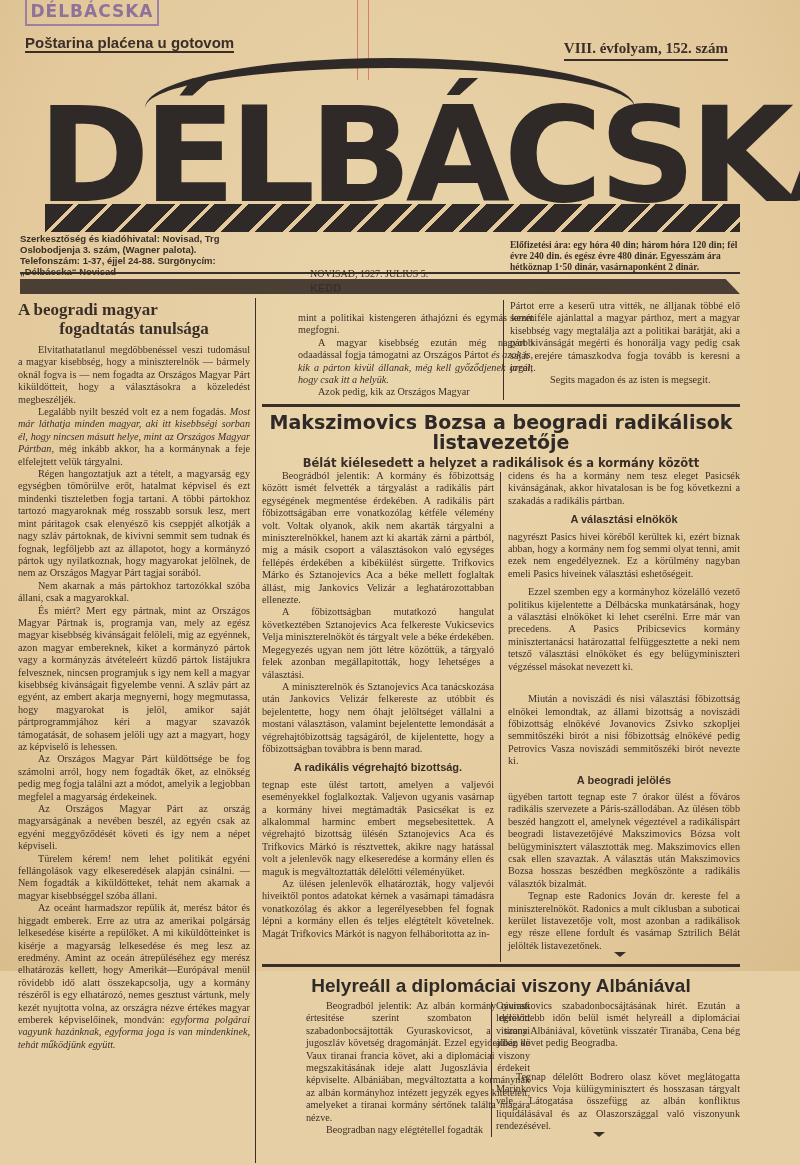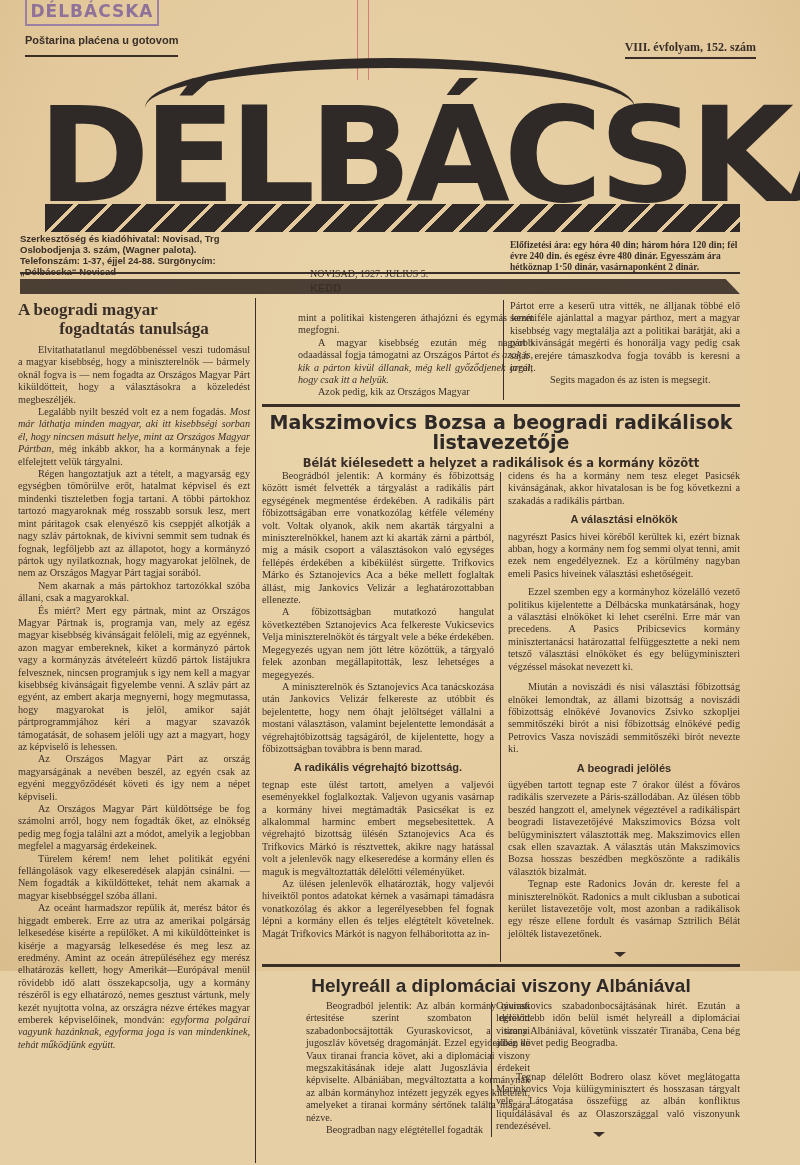--- a/index.html
+++ b/index.html
@@ -11,23 +11,23 @@
     position:relative;
   }
   .page { position:absolute; left:0; top:0; width:800px; height:971px;
     background: radial-gradient(ellipse at 50% 40%, #ead6ad 0%, #e3c99c 70%, #d9bd8d 100%); }
   .stamp { position:absolute; left:25px; top:0; width:130px; height:24px;
     border:2px solid #8c6fa8; border-top:none; color:#7b5d9a; font-family:"DejaVu Sans",sans-serif;
     font-weight:bold; font-size:17px; letter-spacing:1px; text-align:center; line-height:22px; opacity:.8; }
   .red-mark { position:absolute; left:357px; top:0; width:10px; height:80px;
     border-left:1px solid #d06a6a; border-right:1px solid #d06a6a; opacity:.8; }
   .postage { position:absolute; left:25px; top:34px; font-family:"Liberation Sans",sans-serif; font-weight:bold;
-    font-size:11px; border-bottom:2px solid #3a2f28; padding-bottom:9px; }
-  .issue { position:absolute; right:44px; top:40px; font-family:"Liberation Serif",serif; font-weight:bold;
-    font-size:12px; border-bottom:2px solid #3a2f28; padding-bottom:2px;margin-left:40px; }
+    font-size:15px; border-bottom:2px solid #3a2f28; padding-bottom:0; }
+  .issue { position:absolute; right:72px; top:40px; font-family:"Liberation Serif",serif; font-weight:bold;
+    font-size:15px; border-bottom:2px solid #3a2f28; padding-bottom:2px;margin-left:40px; }
   .masthead { position:absolute; left:45px; top:58px; width:695px; height:175px; }
   .mast-arch { position:absolute; left:100px; top:0; width:490px; height:40px;
     border-top:10px solid #2f2a27; border-radius:50% 50% 0 0 / 100% 100% 0 0; }
   .mast-title { position:absolute; left:0; top:30px; width:695px; text-align:center;
     font-family:"DejaVu Sans",sans-serif; font-weight:bold; font-size:132px; letter-spacing:-6px;
     color:#2f2a27; line-height:135px; transform:scaleX(1.02); }
   .mast-band { position:absolute; left:0; top:146px; width:695px; height:28px; background:
     repeating-linear-gradient(135deg, #2f2a27 0 20px, #e3c99c 20px 24px, #2f2a27 24px 44px, #e3c99c 44px 48px); }
   .info-left { position:absolute; left:20px; top:233px; width:230px; font-size:9.5px; line-height:11px;
     font-family:"Liberation Sans",sans-serif; font-weight:bold; }
@@ -88,22 +88,22 @@
   <div class="col col1">
     <h2>
       <span>A beogradi magyar</span>
       <span class="l2">fogadtatás tanulsága</span>
     </h2>
     <p>Elvitathatatlanul megdöbbenéssel veszi tudomásul a magyar kisebbség, hogy a miniszterelnök — bármely oknál fogva is — nem fogadta az Országos Magyar Párt kiküldötteit, hogy a választásokra a közeledést megbeszéljék.</p>
     <p><span>Legalább nyilt beszéd volt ez a nem fogadás.</span> <em>Most már láthatja minden magyar, aki itt kisebbségi sorban él, hogy nincsen másutt helye, mint az Országos Magyar Pártban,</em> <span>még inkább akkor, ha a kormánynak a feje elfelejtett velük tárgyalni.</span></p>
     <p>Régen hangoztatjuk azt a tételt, a magyarság egy egységben tömörülve erőt, hatalmat képvisel és ezt mindenki tiszteletben fogja tartani. A többi pártokhoz tartozó magyaroknak még rosszabb sorsuk lesz, mert mint páritagok csak elenyésző kis cseppjét alkotják a nagy szláv pártoknak, de kivivni semmit sem tudnak és fognak, legfőljebb azt az állapotot, hogy a kormányzó pártok ugy nyilatkoznak, hogy magyarokat jelölnek, de nem az Országos Magyar Párt tagjai sorából.</p>
     <p>Nem akarnak a más pártokhoz tartozókkal szóba állani, csak a magyarokkal.</p>
     <p>És miért? Mert egy pártnak, mint az Országos Magyar Pártnak is, programja van, mely az egész magyar kisebbség kivánságait felöleli, mig az egyénnek, azon magyar embereknek, kiket a kormányzó pártok vagy a kormányzás átvételeért küzdő pártok listájukra felvesznek, nincsen programjuk s igy nem kell a magyar kisebbség kivánságait figyelembe venni. A szláv párt az egyént, az embert akarja megnyerni, hogy megmutassa, hogy magyarokat is jelöl, amikor saját pártprogrammjához kéri a magyar szavazók támogatását, de sohasem jelöli ugy azt a magyart, hogy az képviselő is lehessen.</p>
+    <p>Az Országos Magyar Párt küldöttsége be fog számolni arról, hogy nem fogadták őket, az elnökség pedig meg fogja találni azt a módot, amelyik a legjobban megfelel a magyarság érdekeinek.</p>
     <p>Az Országos Magyar Párt az ország magyarságának a nevében beszél, az egyén csak az egyéni meggyőződését követi és igy nem a népet képviseli.</p>
-    <p>Az Országos Magyar Párt küldöttsége be fog számolni arról, hogy nem fogadták őket, az elnökség pedig meg fogja találni azt a módot, amelyik a legjobban megfelel a magyarság érdekeinek.</p>
     <p>Türelem kérem! nem lehet politikát egyéni fellángolások vagy elkeseredések alapján csinálni. — Nem fogadták a kiküldötteket, tehát nem akarnak a magyar kisebbséggel szóba állani.</p>
     <p><span>Az oceánt harmadszor repülik át, merész bátor és higgadt emberek. Erre az utra az amerikai polgárság lelkesedése kisérte a repülőket. A mi kiküldötteinket is kisérje a magyarság lelkesedése és meg lesz az eredmény. Amint az oceán átrepüléséhez egy merész elhatározás kellett, hogy Amerikát—Európával menül rövidebb idő alatt összekapcsolja, ugy a kormány részéről is egy elhatározó, nemes gesztust vártunk, mely kezét nyujtotta volna, az országra nézve értékes magyar emberek képviselőinek, mondván:</span> <em>egyforma polgárai vagyunk hazánknak, egyforma joga is van mindenkinek, tehát működjünk együtt.</em></p>
   </div>
   <div class="vline" style="left:255px;top:298px;height:865px;"></div>
 
   <div class="col top-mid">
     <p class="noind">mint a politikai kistengeren áthajózni és egymás kezét megfogni.</p>
     <p><span>A magyar kisebbség ezután még nagyobb odaadással fogja támogatni az Országos Pártot</span> <em>és azok is, kik a párton kivül állanak, még kell győződjenek arról, hogy csak itt a helyük.</em></p>
     <p>Azok pedig, kik az Országos Magyar</p>
   </div>
@@ -111,33 +111,33 @@
   <div class="col top-right">
     <p class="noind">Pártot erre a keserű utra vitték, ne álljanak többé elő semmiféle ajánlattal a magyar párthoz, mert a magyar kisebbség vagy megtalálja azt a politikai barátját, aki a párt kivánságát megérti és honorálja vagy pedig csak saját erejére támaszkodva fogja tovább is keresni a jogait.</p>
     <p style="text-indent:40px">Segits magadon és az isten is megsegit.</p>
   </div>
   <div class="wavy" style="left:262px;top:404px;width:478px;"></div>
 
   <div class="headline">Makszimovics Bozsa a beogradi radikálisok listavezetője</div>
   <div class="subhead">Bélát kiélesedett a helyzet a radikálisok és a kormány között</div>
   <div class="col mid2">
     <p>Beográdból jelentik: A kormány és főbizottság között ismét felvették a tárgyalást a radikális párt egységének megmentése érdekében. A radikális párt főbizottságában erre vonatkozólag kétféle vélemény volt. Voltak olyanok, akik nem akarták tárgyalni a miniszterelnökkel, hanem azt ki akarták zárni a pártból, mig a másik csoport a választásokon való egységes fellépés érdekében a kibékülést sürgette. Trifkovics Márko és Sztanojevics Aca a béke mellett foglaltak állást, mig Jankovics Velizár a leghatározottabban ellenezte.</p>
-    <p>A főbizottságban mutatkozó hangulat következtében Sztanojevics Aca felkereste Vukicsevics Velja miniszterelnököt és tárgyalt vele a béke érdekében. Megegyezés ugyan nem jött létre közöttük, a tárgyaló felek azonban megállapitották, lesz lehetséges a megegyezés.</p>
+    <p>A főbizottságban mutatkozó hangulat következtében Sztanojevics Aca felkereste Vukicsevics Velja miniszterelnököt és tárgyalt vele a béke érdekében. Megegyezés ugyan nem jött létre közöttük, a tárgyaló felek azonban megállapitották, hogy lehetséges a választási.</p>
     <p>A miniszterelnök és Sztanojevics Aca tanácskozása után Jankovics Velizár felkereste az utóbbit és bejelentette, hogy nem óhajt jelöltséget vállalni a mostani választáson, valamint bejelentette lemondását a végrehajtóbizottság tagságáról, de kijelentette, hogy a főbizottságban továbbra is benn marad.</p>
     <h4>A radikális végrehajtó bizottság.</h4>
     <p class="noind">tegnap este ülést tartott, amelyen a valjevói eseményekkel foglalkoztak. Valjevon ugyanis vasárnap a kormány hivei megtámadták Pasicsékat is ez alkalommal harminc embert megsebesitettek. A végrehajtó bizottság ülésén Sztanojevics Aca és Trifkovics Márkó is résztvettek, akikre nagy hatással volt a jelenlevők nagy elkeseredése a kormány ellen és maguk is megváltoztatták délelőtti véleményüket.</p>
     <p>Az ülésen jelenlevők elhatározták, hogy valjevói hiveiktől pontos adatokat kérnek a vasárnapi támadásra vonatkozólag és akkor a legerélyesebben fel fognak lépni a kormány ellen és teljes elégtételt követelnek. Magát Trifkovics Márkót is nagyon felháboritotta az in-</p>
   </div>
   <div class="vline" style="left:500px;top:472px;height:490px;"></div>
   <div class="col right2">
     <p class="noind">cidens és ha a kormány nem tesz eleget Pasicsék kivánságának, akkor hivatalosan is be fog következni a szakadás a radikális pártban.</p>
     <h4>A választási elnökök</h4>
     <p class="noind">nagyrészt Pasics hivei köréből kerültek ki, ezért biznak abban, hogy a kormány nem fog semmi olyat tenni, amit ezek nem engedélyeznek. Ez a körülmény nagyban emeli Pasics hiveinek választási eshetőségeit.</p>
     <p style="margin-top:6px">Ezzel szemben egy a kormányhoz közelálló vezető politikus kijelentette a Délbácska munkatársának, hogy a választási elnököket ki lehet cserélni. Erre már van precedens. A Pasics Pribicsevics kormány minisztertanácsi határozattal felfüggesztette a neki nem tetsző választási elnököket és egy belügyminiszteri végzéssel másokat nevezett ki.</p>
-    <p style="margin-top:8px">Miután a noviszádi és nisi választási főbizottság elnökei lemondtak, az állami bizottság a noviszádi főbizottság elnökévé Jovanovics Zsivko szkopljei semmitőszéki birót a nisi főbizottság elnökévé pedig Petrovics Vasza noviszádi semmitőszéki birót nevezte ki.</p>
+    <p style="margin-top:20px">Miután a noviszádi és nisi választási főbizottság elnökei lemondtak, az állami bizottság a noviszádi főbizottság elnökévé Jovanovics Zsivko szkopljei semmitőszéki birót a nisi főbizottság elnökévé pedig Petrovics Vasza noviszádi semmitőszéki birót nevezte ki.</p>
     <h4>A beogradi jelölés</h4>
     <p class="noind">ügyében tartott tegnap este 7 órakor ülést a főváros radikális szervezete a Páris-szállodában. Az ülésen több beszéd hangzott el, amelynek végeztével a radikálispárt beogradi listavezetőjévé Makszimovics Bózsa volt belügyminisztert választották meg. Makszimovics ellen csak ellen szavaztak. A választás után Makszimovics Bozsa hosszas beszédben megköszönte a radikális választók bizalmát.</p>
     <p>Tegnap este Radonics Jován dr. kereste fel a miniszterelnököt. Radonics a mult ciklusban a suboticai kerület listavezetője volt, most azonban a radikálisok egy része ellene fordult és vasárnap Sztrilich Bélát jelölték listavezetőnek.</p>
   </div>
   <div class="arrow" style="left:614px;top:952px;"></div>
   <div class="wavy" style="left:262px;top:964px;width:478px;"></div>
 
   <div class="headline2">Helyreáll a diplomáciai viszony Albániával</div>
   <div class="col mid3">
     <p>Beogradból jelentik: Az albán kormány távirati értesitése szerint szombaton délelőtt szabadonbocsájtották Gyuraskovicsot, a tiranai jugoszláv követség dragománját. Ezzel egyidejüleg de Vaux tiranai francia követ, aki a diplomáciai viszony megszakitásának ideje alatt Jugoszlávia érdekeit képviselte. Albániában, megváltoztatta a kormánynak az albán kormányhoz intézett jegyzék egyes kitételeit, amelyeket a tiranai kormány sértőnek találta magára nézve.</p>

